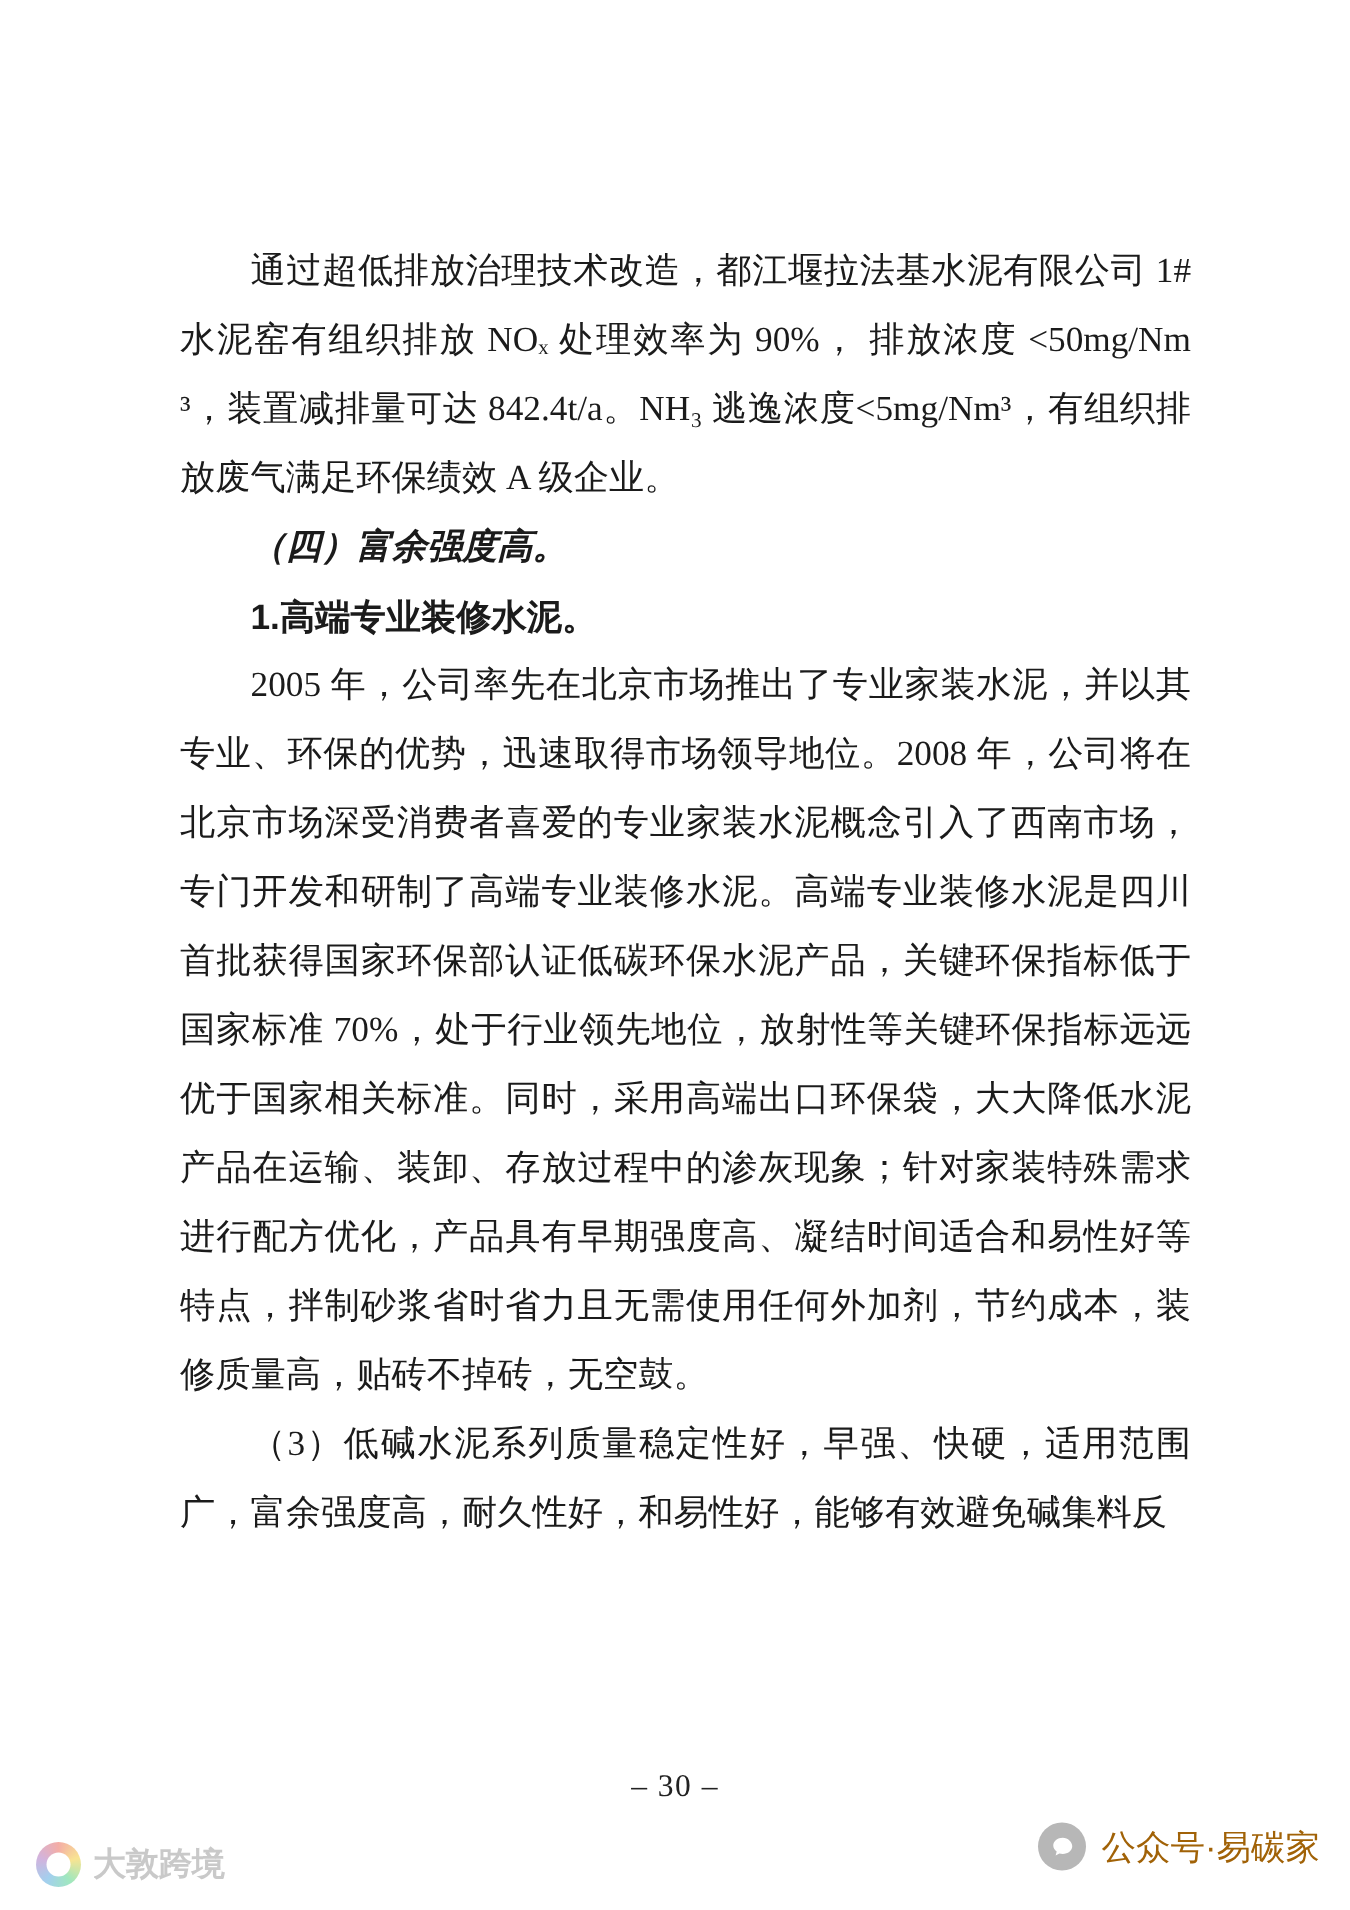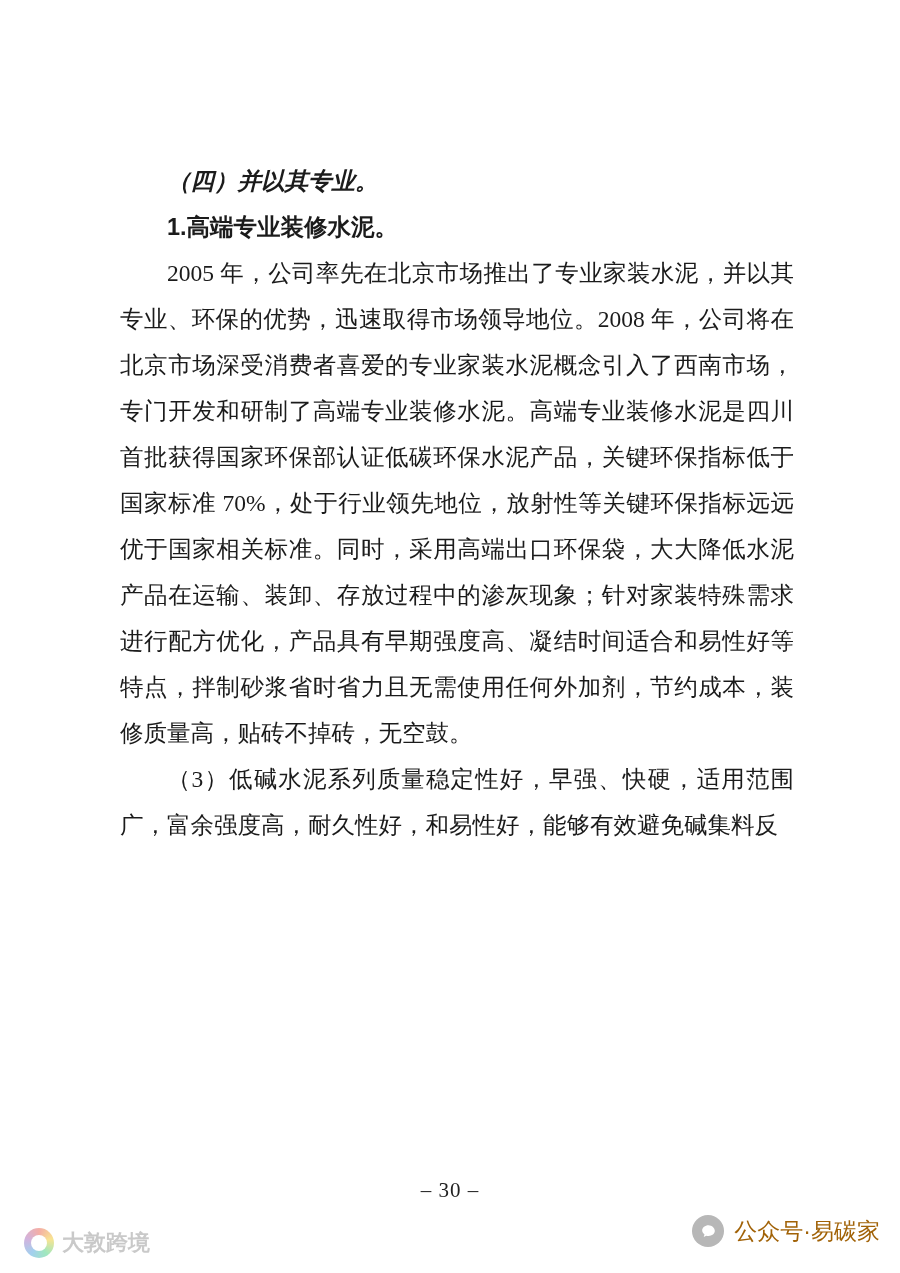--- a/index.html
+++ b/index.html
@@ -92,21 +92,22 @@
     background: #ffffff;
     border-radius: 50%;
   }
 </style>
 </head>
 <body>
 
 <div class="page">
 
   <div class="content">
-    <h3 class="blk h-kai">（四）并以其专业。</h3>
+    <p class="blk">通过超低排放治理技术改造，都江堰拉法基水泥有限公司 1# 水泥窑有组织排放 NOₓ 处理效率为 90%， 排放浓度 &lt;50mg/Nm³，装置减排量可达 842.4t/a。NH₃ 逃逸浓度&lt;5mg/Nm³，有组织排放废气满足环保绩效 A 级企业。</p>
+    <h3 class="blk h-kai">（四）富余强度高。</h3>
     <h3 class="blk h-hei">1.高端专业装修水泥。</h3>
     <p class="blk">2005 年，公司率先在北京市场推出了专业家装水泥，并以其专业、环保的优势，迅速取得市场领导地位。2008 年，公司将在北京市场深受消费者喜爱的专业家装水泥概念引入了西南市场，专门开发和研制了高端专业装修水泥。高端专业装修水泥是四川首批获得国家环保部认证低碳环保水泥产品，关键环保指标低于国家标准 70%，处于行业领先地位，放射性等关键环保指标远远优于国家相关标准。同时，采用高端出口环保袋，大大降低水泥产品在运输、装卸、存放过程中的渗灰现象；针对家装特殊需求进行配方优化，产品具有早期强度高、凝结时间适合和易性好等特点，拌制砂浆省时省力且无需使用任何外加剂，节约成本，装修质量高，贴砖不掉砖，无空鼓。</p>
     <p class="blk">（3）低碱水泥系列质量稳定性好，早强、快硬，适用范围广，富余强度高，耐久性好，和易性好，能够有效避免碱集料反</p>
   </div>
 
   <div class="page-number">– 30 –</div>
 
   <div class="wechat-badge">
     <span class="wechat-icon">
       <svg viewBox="0 0 24 24" width="19" height="19" aria-hidden="true">

